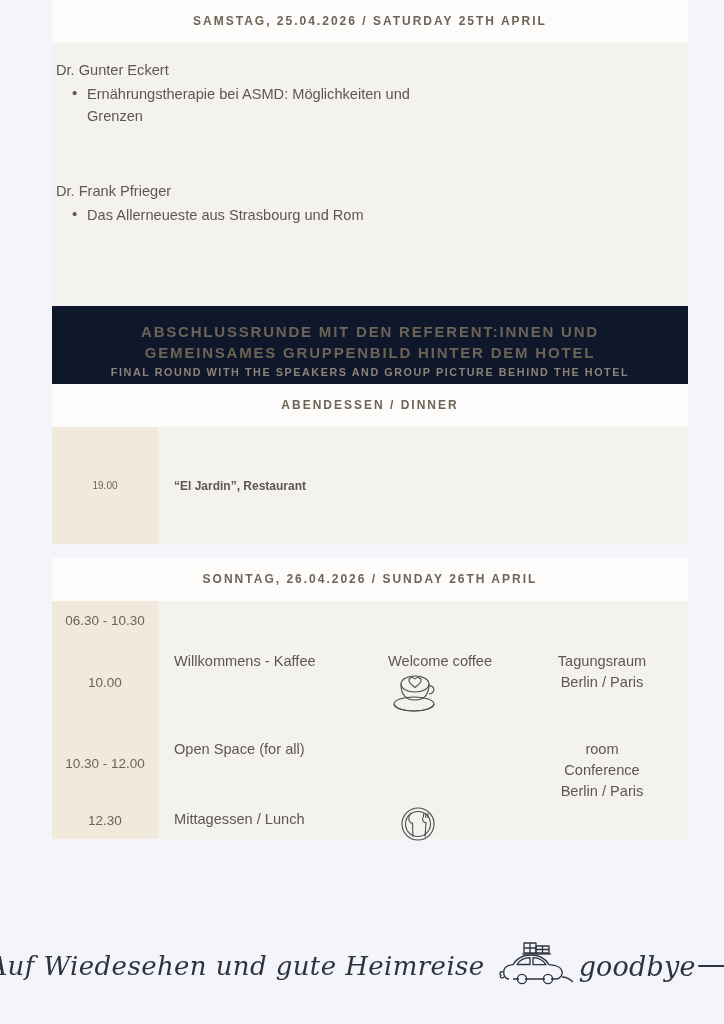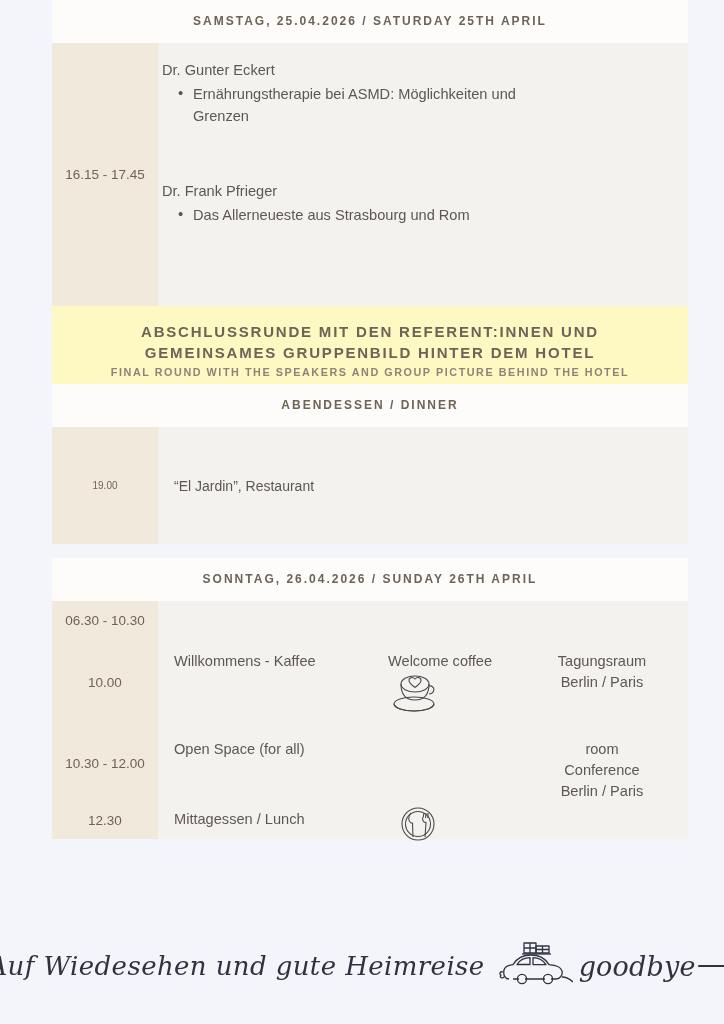--- a/index.html
+++ b/index.html
@@ -84,21 +84,21 @@
     position: absolute;
     left: 0;
     top: -1px;
     color: #5e574f;
     font-size: 15px;
   }
   .talk-gap { height: 53px; }
 
   
   .banner {
-    background: #fef9c3;
+    background: #0f172a;
     text-align: center;
     padding: 15px 24px 14px 24px;
     height: 78px;
   }
   .banner .b-main {
     color: #6d6357;
     font-weight: bold;
     letter-spacing: 1.8px;
     font-size: 15px;
     line-height: 21px;
@@ -112,21 +112,22 @@
   }
 
   
   .dinner-row { height: 117px; }
   .dinner-row .time { font-size: 10px; }
   .dinner-row .body {
     display: flex;
     align-items: center;
     padding-left: 16px;
     color: #5e574f;
-    font-size: 14px;
+    font-size: 12px;
+    font-weight: bold;
   }
 
   
   .sun-row { position: relative; }
   .sun-row .body {
     display: flex;
     align-items: flex-start;
     padding: 0;
   }
   .c-de   { flex: 0 0 230px; padding-left: 16px; }
@@ -200,21 +201,20 @@
 </style>
 </head>
 <body>
 
 <div class="page">
   <div class="sheet">
 
     <div class="day-header">SAMSTAG, 25.04.2026 / SATURDAY 25TH APRIL</div>
 
     <div class="row talks-row">
-      <div class="time">16.15 - 17.45</div>
       <div class="body">
         <div class="talks">
 
           <div class="speaker">Dr. Gunter Eckert</div>
           <ul>
             <li>Ernährungstherapie bei ASMD: Möglichkeiten und Grenzen</li>
           </ul>
 
           <div class="talk-gap"></div>
 

